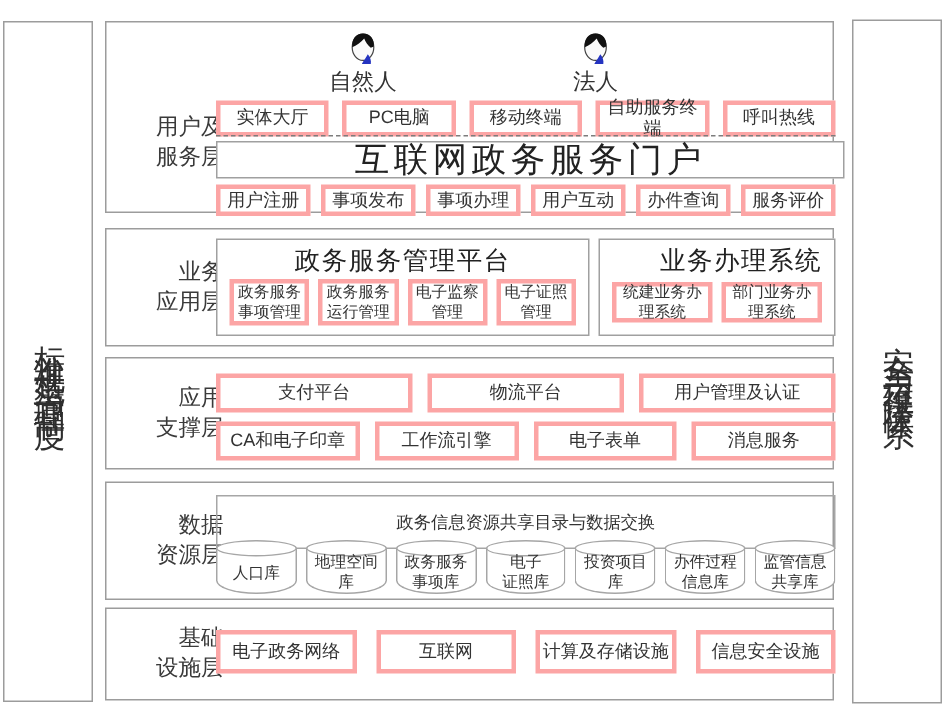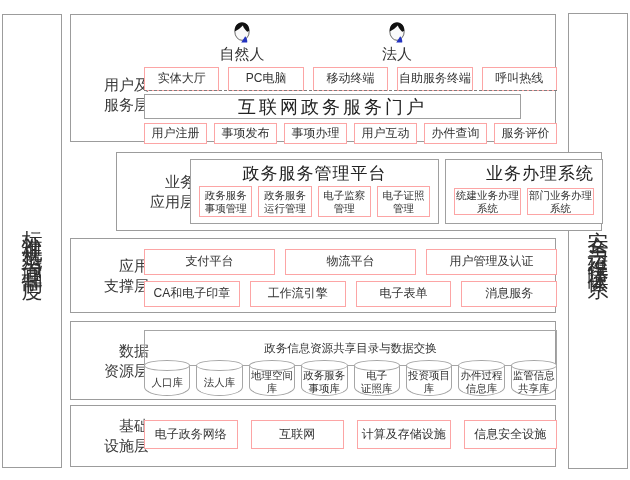--- a/index.html
+++ b/index.html
@@ -17,49 +17,49 @@
   .sidebar-text{
     writing-mode:vertical-rl;text-orientation:upright;
     font-size:21px;letter-spacing:6px;color:#2e2e2e;white-space:nowrap;
   }
   
   .layer{
     position:absolute;left:70px;width:486px;border:1px solid #9c9c9c;
     background:#fff;box-sizing:border-box;
   }
   .layer-1{top:14px;height:128px;}
-  .layer-2{top:152px;height:79px;margin-left:46px;}
+  .layer-2{top:152px;height:79px;}
   .layer-3{top:238px;height:75px;}
   .layer-4{top:321px;height:79px;}
   .layer-5{top:405px;height:62px;}
   .layer-label{
     position:absolute;left:10px;width:68px;text-align:right;
     font-size:15px;line-height:1.35;color:#3a3a3a;white-space:pre-line;
   }
   .v-center{top:50%;transform:translateY(-50%);}
   
   .box{
-    border:1px solid #fca5a5;background:#fff;box-sizing:border-box;
+    border:3px solid #fca5a5;background:#fff;box-sizing:border-box;
     display:flex;align-items:center;justify-content:center;
     font-size:12px;color:#333;text-align:center;line-height:1.15;white-space:pre-line;
   }
   .row{position:absolute;left:73px;width:413px;display:flex;}
   
   .actor{position:absolute;top:6px;width:70px;display:flex;flex-direction:column;align-items:center;}
   .actor-natural{left:136px;}
   .actor-legal{left:291px;}
   .actor-label{font-size:15px;color:#333;margin-top:1px;}
   .channels-row{top:52px;height:24px;gap:9px;}
   .channels-row .box{flex:1;}
   .dashed-divider{position:absolute;left:73px;top:75px;width:413px;border-top:1px dashed #7d7d7d;}
   .portal-bar{
-    position:absolute;left:73px;top:79px;width:377px;height:25px;
+    position:absolute;left:73px;top:79px;width:419px;height:25px;
     border:1px solid #a0a0a0;box-sizing:border-box;background:#fff;
     display:flex;align-items:center;justify-content:center;
-    font-size:18px;letter-spacing:3px;color:#222;
+    font-size:23px;letter-spacing:3px;color:#222;
   }
   .functions-row{top:108px;height:21px;gap:7px;}
   .functions-row .box{flex:1;}
   
   .groups-row{top:6px;height:65px;gap:6px;}
   .group{border:1px solid #a0a0a0;box-sizing:border-box;padding:0 8px;display:flex;flex-direction:column;background:#fff;}
   .group-platform{width:249px;}
   .group-systems{flex:1;align-items:flex-end;}
   .group-title{height:26px;display:flex;align-items:center;justify-content:center;font-size:17px;letter-spacing:1px;color:#222;}
   .group-items{display:flex;gap:6px;height:31px;}
@@ -192,21 +192,20 @@
       <div class="box">消息服务</div>
     </div>
   </div>
 
   <div class="layer layer-4">
     <div class="layer-label v-center">数据
 资源层</div>
     <div class="exchange-bar">政务信息资源共享目录与数据交换</div>
     <div class="row cyl-row">
       <div class="cylinder"><span class="cyl-text">人口库</span></div>
-      <div class="cylinder"><span class="cyl-text">法人库</span></div>
       <div class="cylinder"><span class="cyl-text">地理空间
 库</span></div>
       <div class="cylinder"><span class="cyl-text">政务服务
 事项库</span></div>
       <div class="cylinder"><span class="cyl-text">电子
 证照库</span></div>
       <div class="cylinder"><span class="cyl-text">投资项目
 库</span></div>
       <div class="cylinder"><span class="cyl-text">办件过程
 信息库</span></div>

